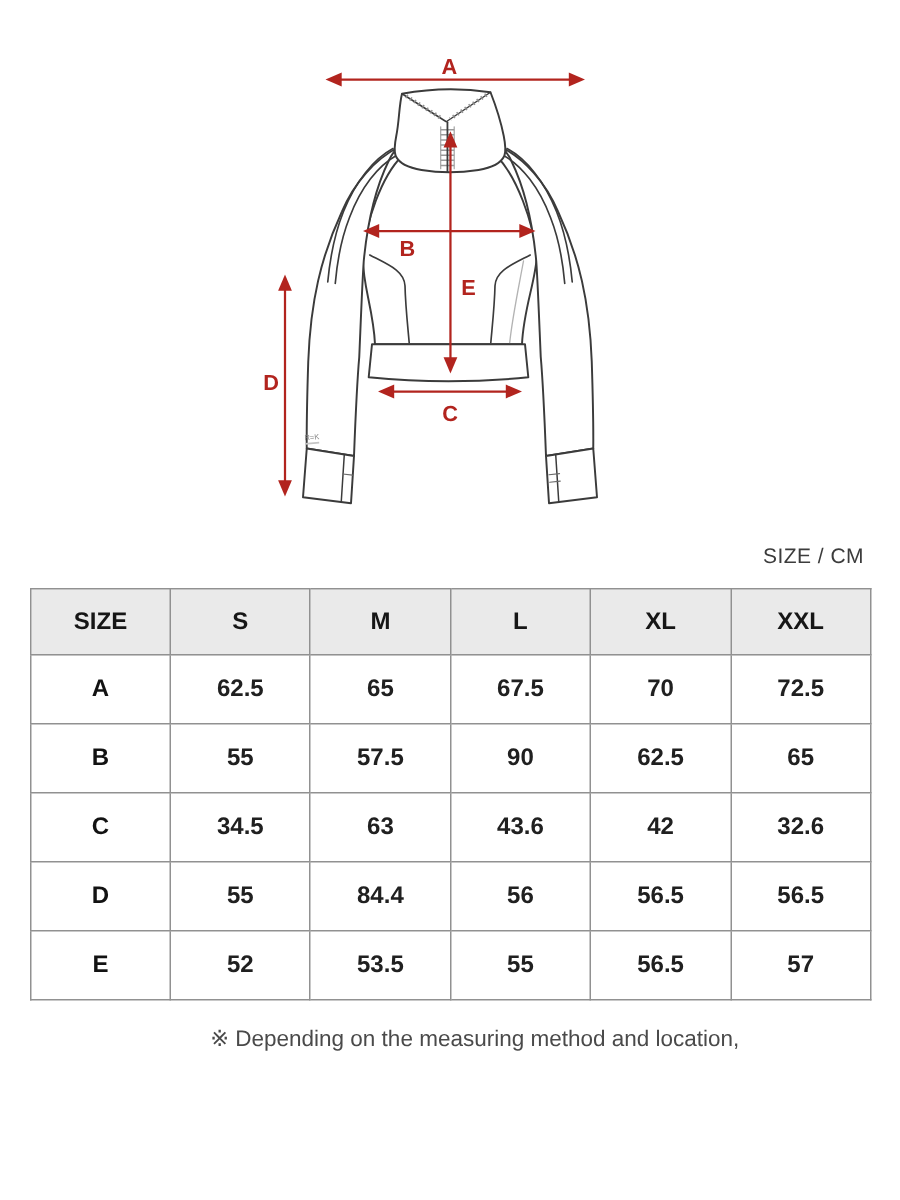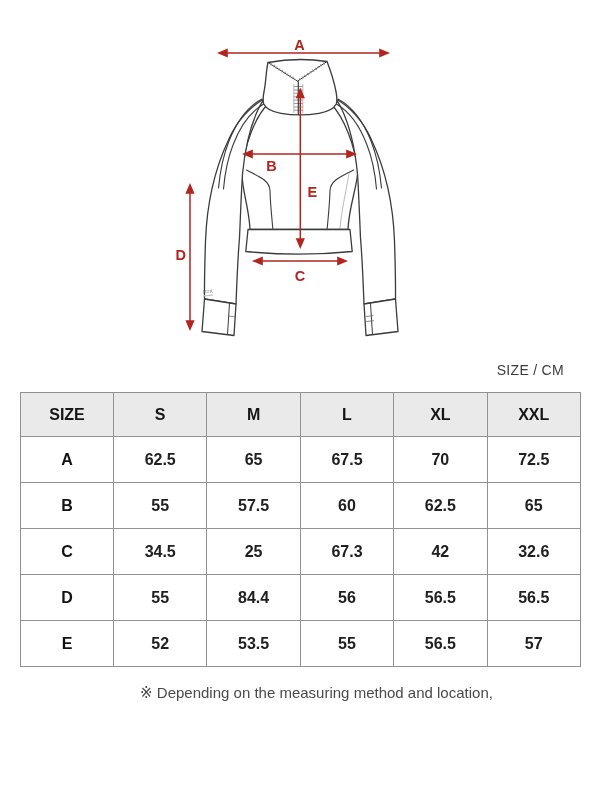--- a/index.html
+++ b/index.html
@@ -7,21 +7,21 @@
     width:600px;height:800px;background:#ffffff;
     font-family:"Liberation Sans","DejaVu Sans",sans-serif;
     -webkit-font-smoothing:antialiased;overflow:hidden;
   }
   .page{width:600px;height:800px;background:#ffffff;}
   .diagram-wrap{width:600px;height:360px;}
   .diagram-wrap svg{display:block;}
   svg text{font-family:"Liberation Sans","DejaVu Sans",sans-serif;font-weight:bold;}
   svg text.logo{font-weight:normal;}
   .unit-label{
-    text-align:right;padding-right:36px;margin-top:2px;
+    text-align:right;padding-right:24px;margin-top:2px;
     font-size:14px;color:#3c3c3c;letter-spacing:0.3px;height:17px;line-height:17px;
   }
   table.size-table{
     width:560px;margin:13px 35px 0 20px;
     border-collapse:collapse;table-layout:fixed;
   }
   .size-table th,.size-table td{
     border:1px solid #919191;text-align:center;vertical-align:middle;
     font-size:16px;color:#161616;padding:0;
   }
@@ -145,29 +145,29 @@
         <td>62.5</td>
         <td>65</td>
         <td>67.5</td>
         <td>70</td>
         <td>72.5</td>
       </tr>
       <tr>
         <td class="row-label">B</td>
         <td>55</td>
         <td>57.5</td>
-        <td>60</td>
+        <td>90</td>
         <td>62.5</td>
         <td>65</td>
       </tr>
       <tr>
         <td class="row-label">C</td>
         <td>34.5</td>
-        <td>25</td>
-        <td>67.3</td>
+        <td>63</td>
+        <td>43.6</td>
         <td>42</td>
         <td>32.6</td>
       </tr>
       <tr>
         <td class="row-label">D</td>
         <td>55</td>
         <td>84.4</td>
         <td>56</td>
         <td>56.5</td>
         <td>56.5</td>

